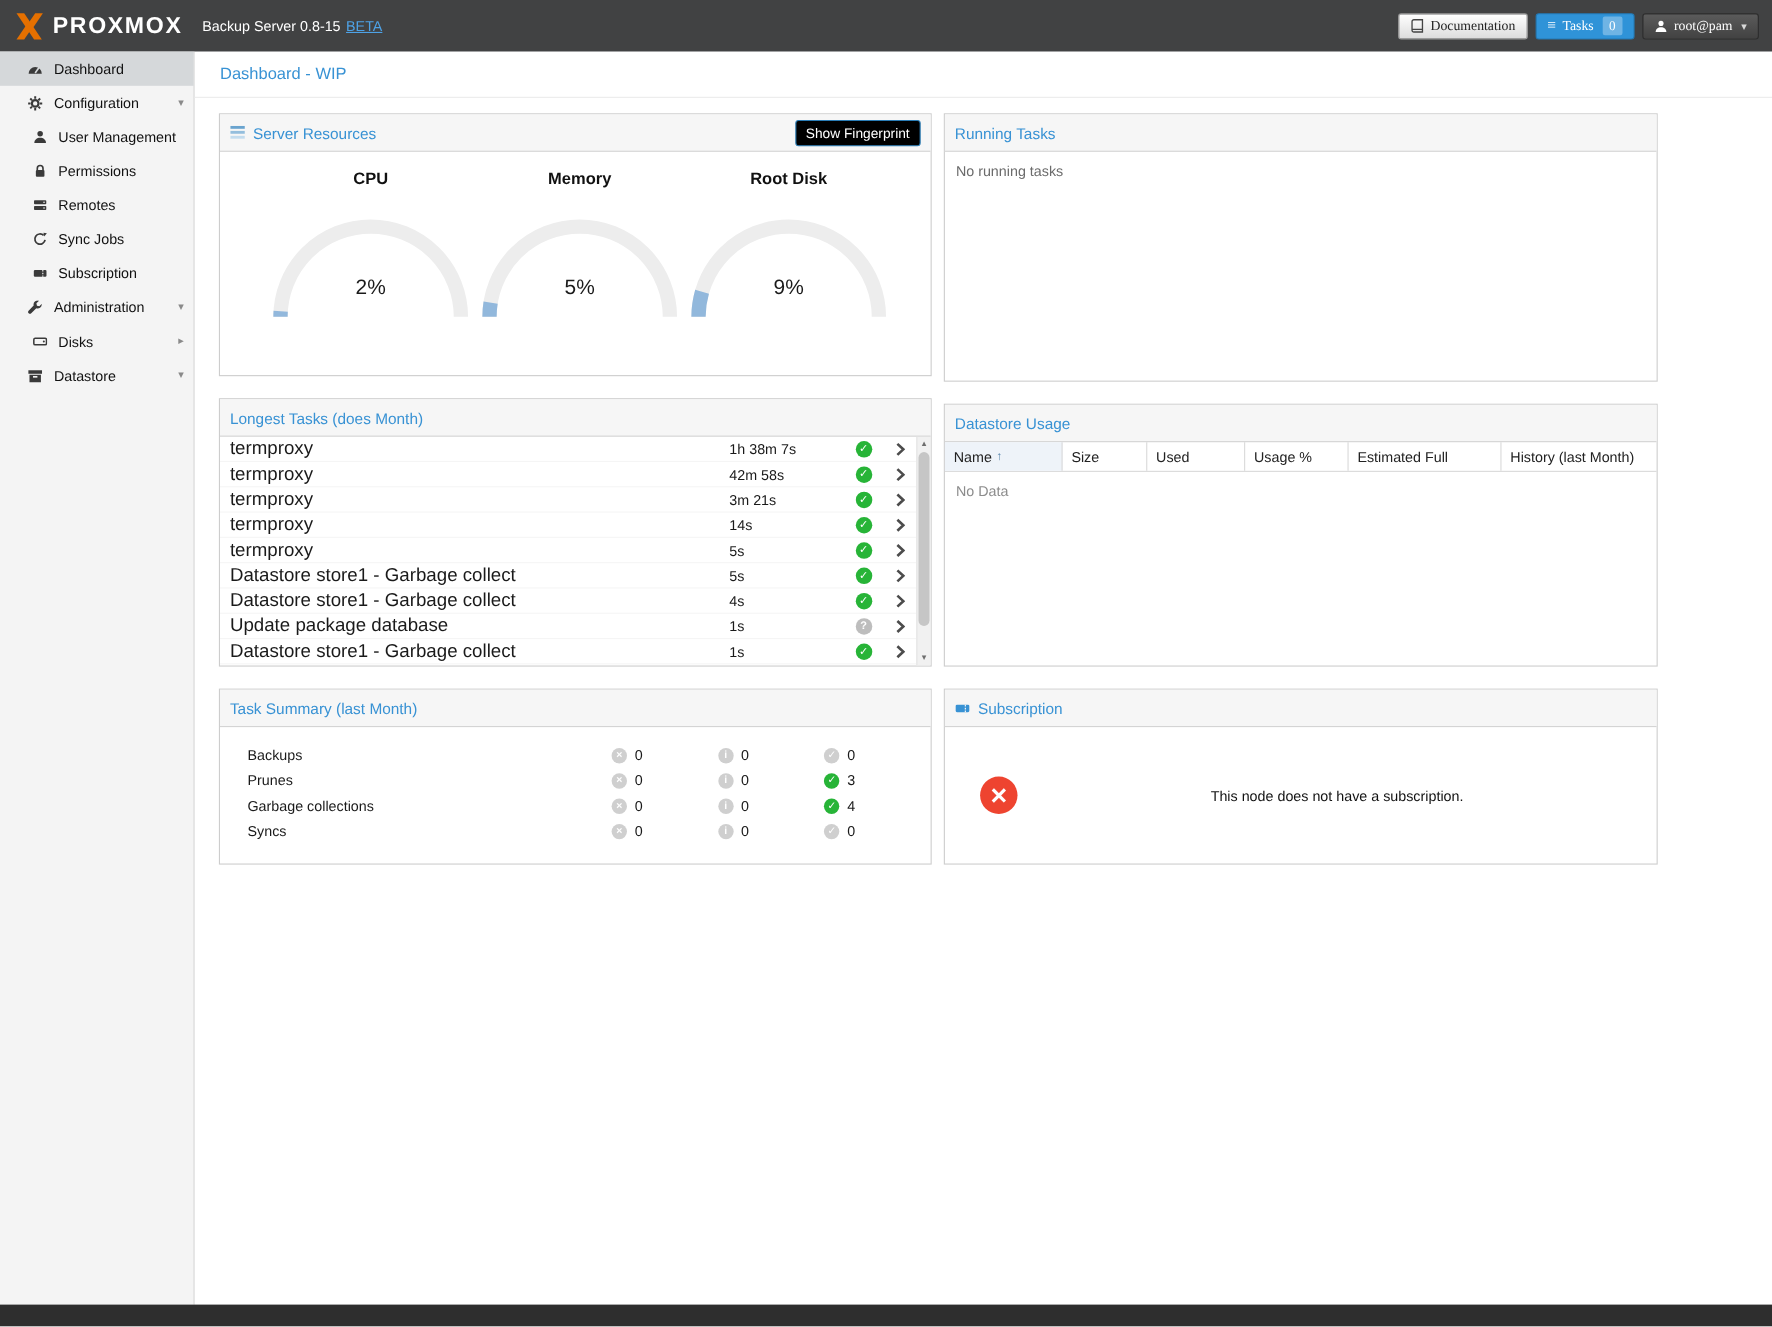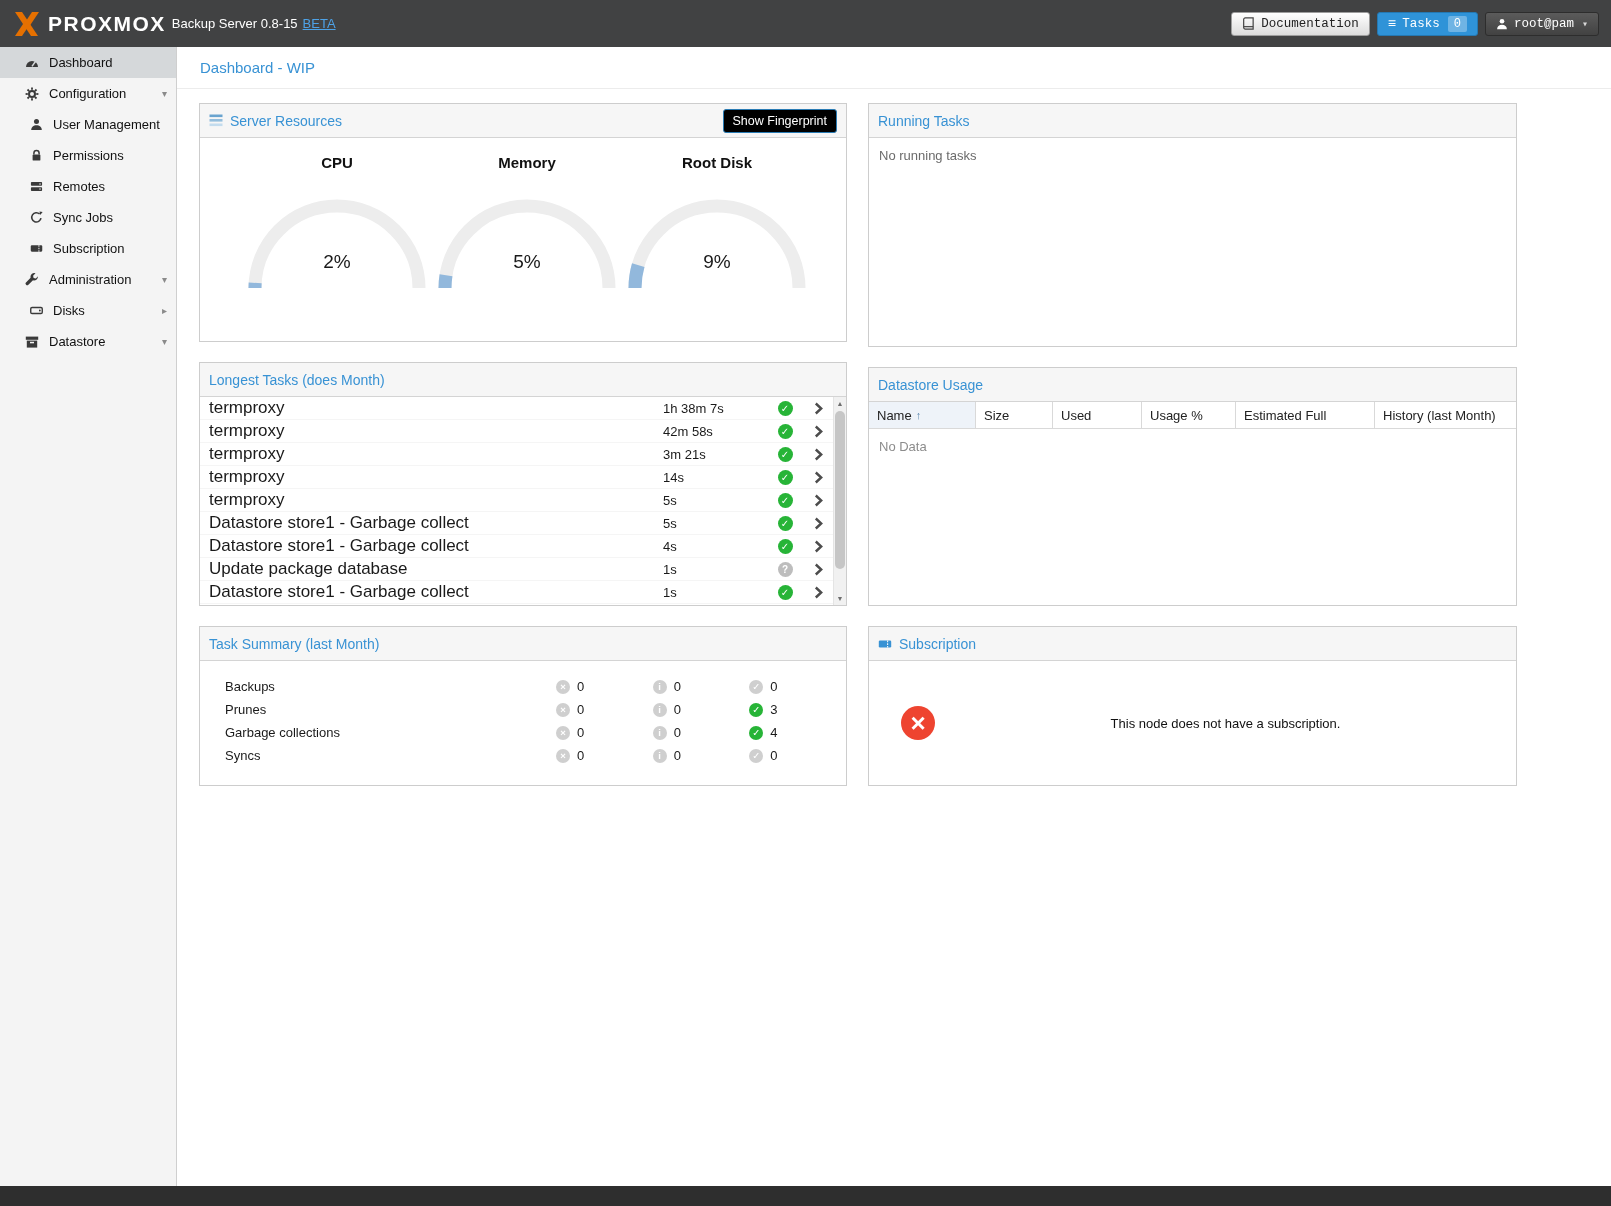--- a/index.html
+++ b/index.html
@@ -4,24 +4,24 @@
 <style>
   *{box-sizing:border-box;margin:0;padding:0}
   html,body{width:1611px;height:1206px}
   body{font-family:"Liberation Sans","DejaVu Sans",sans-serif;font-size:13px;color:#1b1b1b;background:#fff;overflow:hidden}
   .app{display:flex;flex-direction:column;height:1206px}
 
   
   .topbar{height:47px;background:#414243;display:flex;align-items:center;padding:0 12px;flex:0 0 auto}
   .brand{display:flex;align-items:center;gap:6px}
   .brand-text{color:#fff;font-size:21px;font-weight:800;letter-spacing:1.5px}
-  .product{color:#fff;font-size:13px;margin-left:6px}
+  .product{color:#fff;font-size:13px;margin-left:18px}
   .beta{color:#4ea2e6;font-size:13px;margin-left:5px;text-decoration:underline;cursor:pointer}
   .topbar-right{margin-left:auto;display:flex;align-items:center;gap:7px}
-  .btn{display:inline-flex;align-items:center;gap:6px;height:24px;padding:0 10px;border-radius:3px;font-size:12.5px;cursor:pointer;border:1px solid transparent;font-family:Liberation Mono, monospace}
+  .btn{display:inline-flex;align-items:center;gap:6px;height:24px;padding:0 10px;border-radius:3px;font-size:12.5px;cursor:pointer;border:1px solid transparent;font-family:Liberation Serif, serif}
   .btn-light{background:linear-gradient(#ffffff,#dcdcdc);border-color:#9d9d9d;color:#222}
   .btn-blue{background:#2f93d8;border-color:#2478b2;color:#fff}
   .btn-dark{background:linear-gradient(#5b5b5b,#424242);border-color:#2d2d2d;color:#fff}
   .badge{background:#6fb4e4;color:#fff;padding:1px 6px;border-radius:2px;font-size:12px;margin-left:2px}
   .icn{font-style:normal;line-height:1}
   .menu-glyph{font-size:14px}
   .caret{font-size:10px;color:#d8d8d8;margin-left:2px}
 
   
   .main{flex:1 1 auto;display:flex;min-height:0}
@@ -31,21 +31,21 @@
 
   
   .nav-item{position:relative;display:flex;align-items:center;height:31px;padding:0 10px 0 24px;font-size:13px;color:#111;cursor:pointer}
   .nav-item.sub{padding-left:28px}
   .nav-item.selected{background:#d5d8da}
   .nav-icon{width:16px;margin-right:9px;display:flex;justify-content:center;align-items:center;color:#3a3a3a}
   .nav-caret{position:absolute;right:9px;color:#8a8a8a;font-size:10px}
 
   
   .content-header{height:42px;display:flex;align-items:center;padding-left:23px;color:#3892d4;font-size:15px;border-bottom:1px solid #ececec;flex:0 0 auto}
-  .panels{display:flex;gap:21px;padding:14px 0 0 22px}
+  .panels{display:flex;gap:11px;padding:14px 0 0 22px}
   .col{display:flex;flex-direction:column;gap:20px}
   .col-left{width:648px}
   .col-right{width:649px}
 
   .panel{background:#fff;border:1px solid #cdcdcd}
   .panel-header{height:34px;display:flex;align-items:center;gap:7px;padding:0 9px;background:#f6f6f6;border-bottom:1px solid #d4d4d4}
   .panel-title{color:#3892d4;font-size:14px}
   .spacer{flex:1}
   .btn-fingerprint{background:#000000;border:1px solid #2a7cb5;color:#fff;height:24px;padding:0 9px;border-radius:3px;font-size:12.5px;cursor:pointer;font-family:inherit}
 

